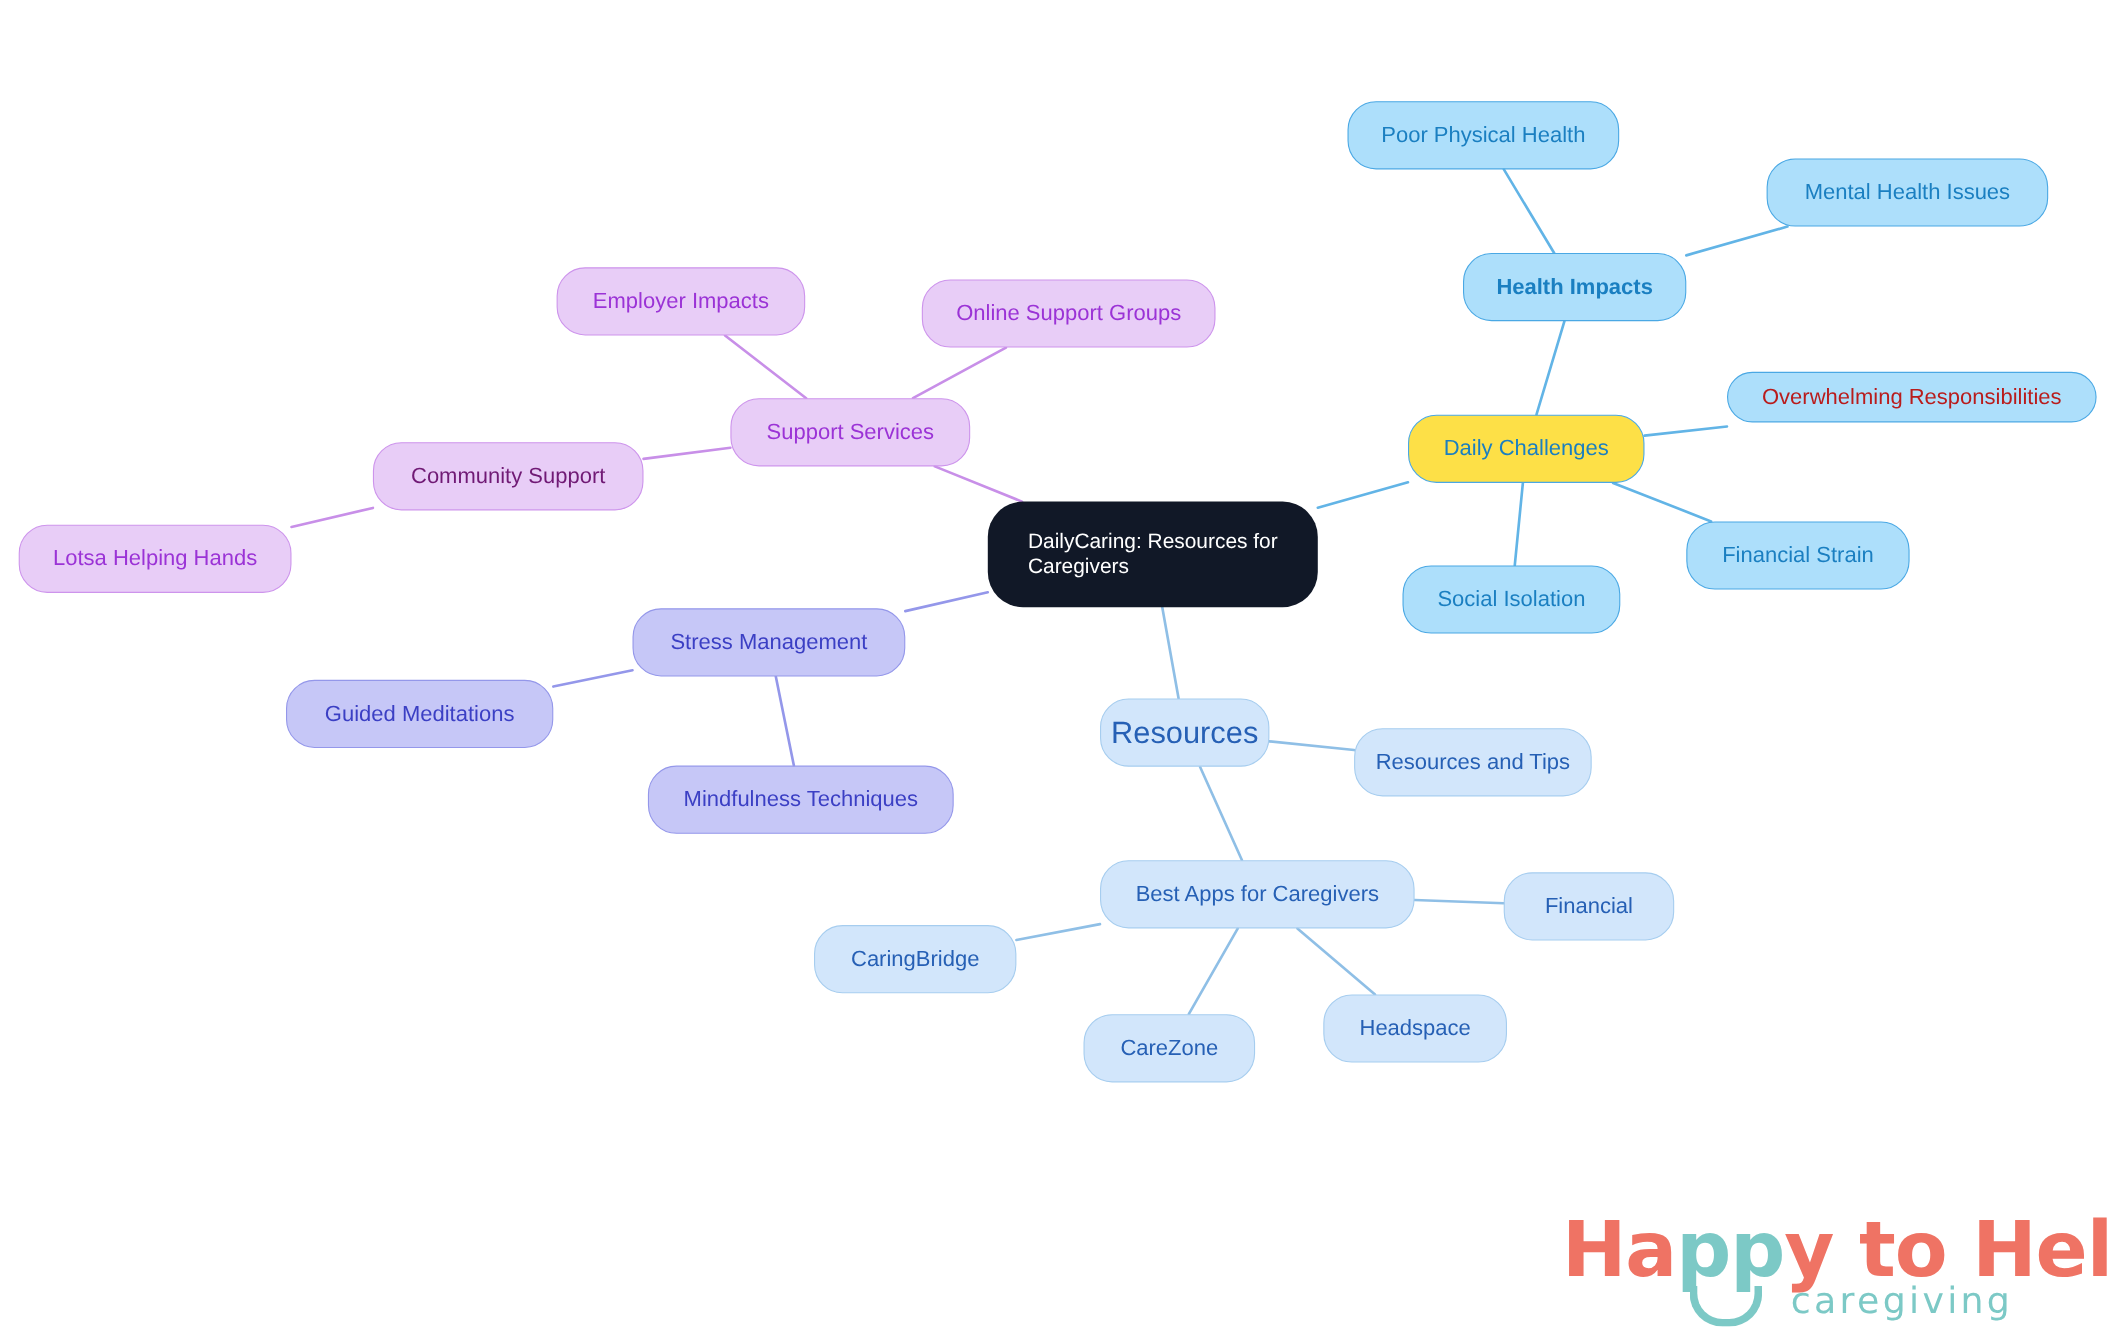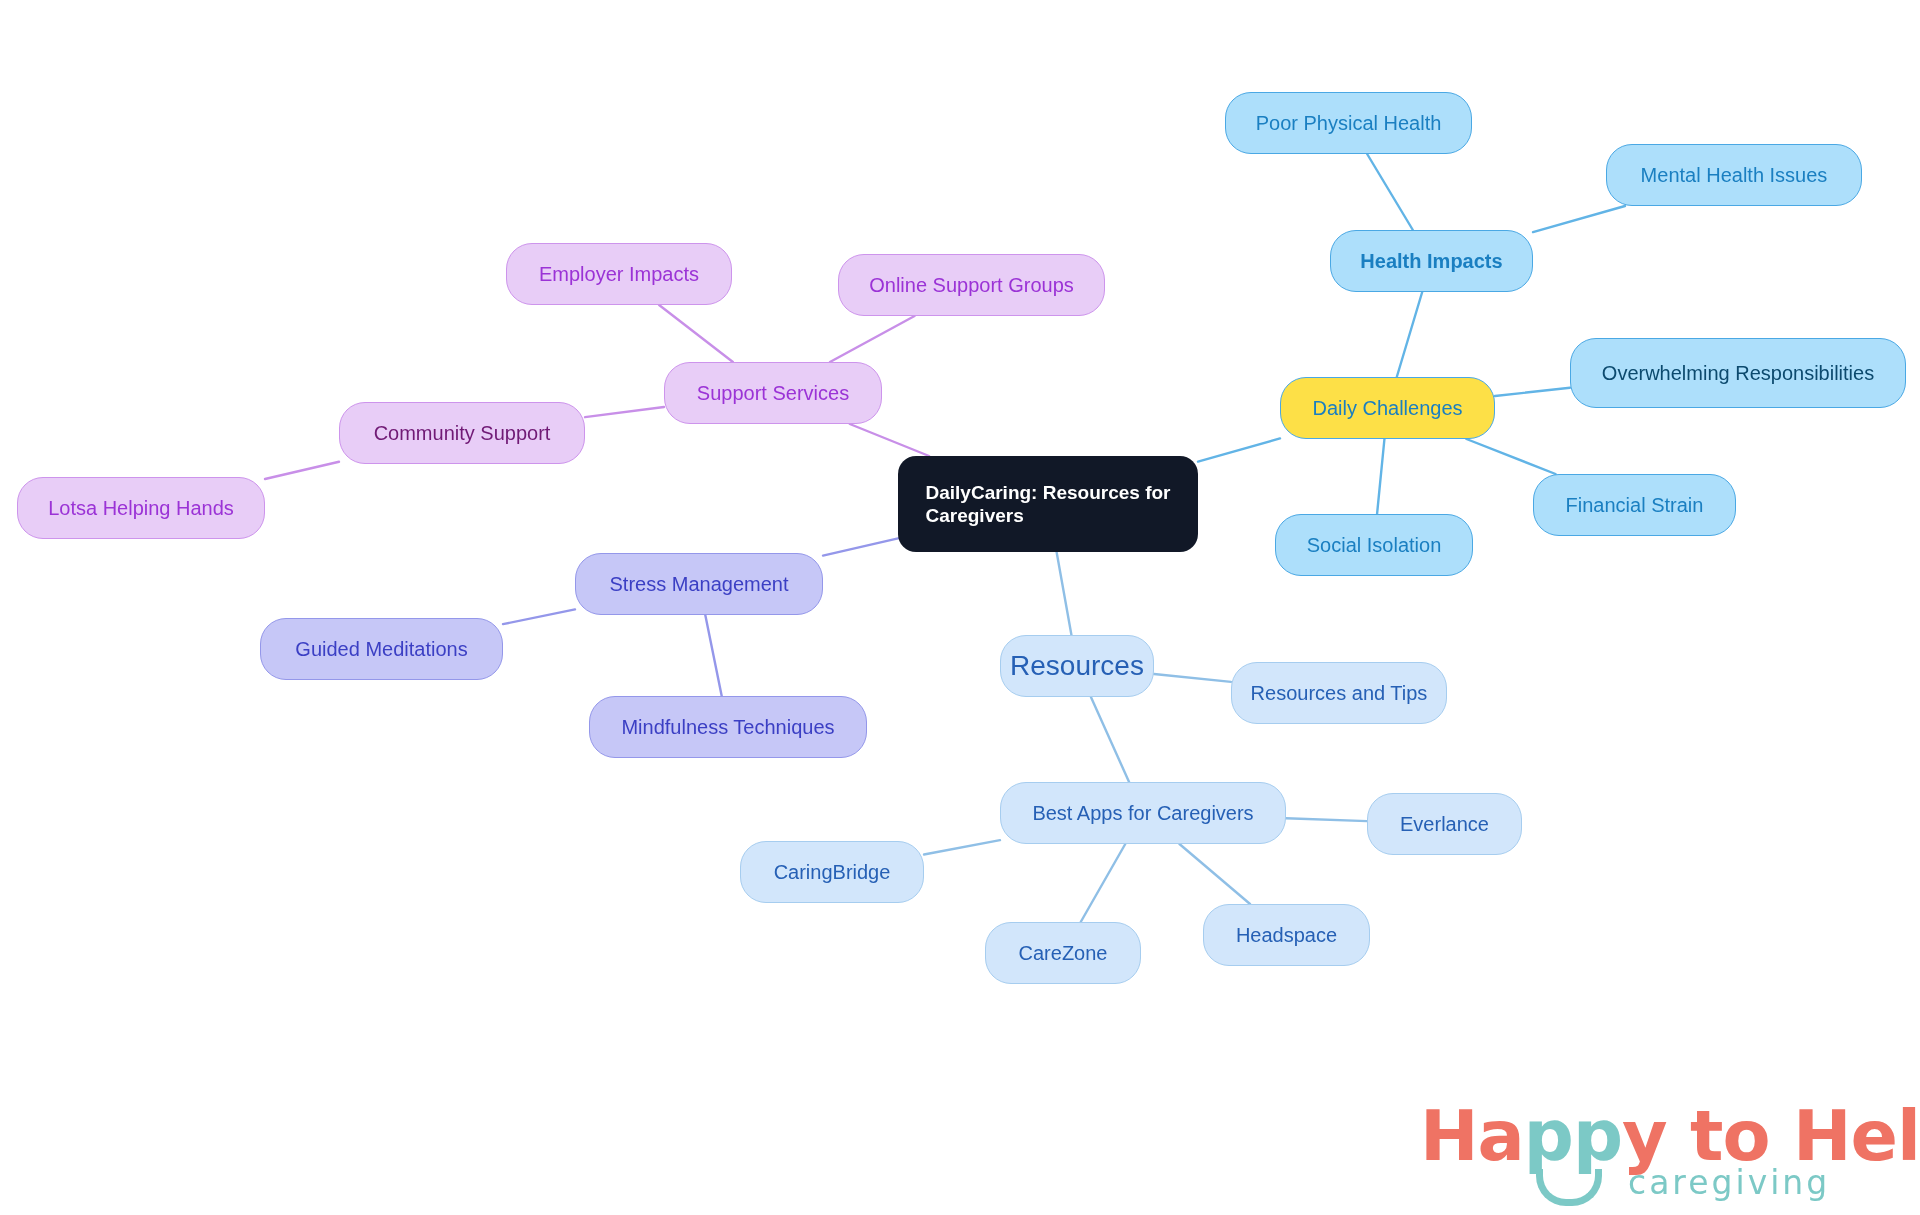--- a/index.html
+++ b/index.html
@@ -30,23 +30,23 @@
     align-items: center;
     justify-content: center;
     border-radius: 26px;
     border-style: solid;
     border-width: 1.5px;
     line-height: 1.22;
     white-space: pre-line;
     padding: 0 14px;
   }
   .node.root {
-    border-radius: 18px;
+    border-radius: 32px;
     border-width: 0;
-    font-weight: 700;
+    font-weight: 400;
   }
   
   #logo {
     position: absolute;
     left: 1420px;
     top: 1095px;
     width: 470px;
     height: 110px;
   }
   .logo-main {
@@ -111,27 +111,27 @@
       <line x1="339" y1="461.7383177570093" x2="265" y2="479.02803738317755" stroke="#c88fe8" stroke-width="2.4" stroke-linecap="round"></line>
     </svg>
 
   <div id="nodes">
       <div class="node root" style="left: 898px; top: 456px; width: 300px; height: 96px; background: rgb(17, 24, 39); border-color: rgb(17, 24, 39); color: rgb(255, 255, 255); font-size: 19px;">DailyCaring: Resources for
 Caregivers</div>
       <div class="node" style="left: 1280px; top: 377px; width: 215px; height: 62px; background: #fde047; border-color: rgb(74, 168, 228); color: rgb(26, 127, 193); font-size: 20px;">Daily Challenges</div>
       <div class="node" style="left: 1330px; top: 230px; width: 203px; height: 62px; background: rgb(173, 223, 251); border-color: rgb(74, 168, 228); color: rgb(26, 127, 193); font-size: 20px; font-weight: bold;">Health Impacts</div>
       <div class="node" style="left: 1225px; top: 92px; width: 247px; height: 62px; background: rgb(173, 223, 251); border-color: rgb(74, 168, 228); color: rgb(26, 127, 193); font-size: 20px;">Poor Physical Health</div>
       <div class="node" style="left: 1606px; top: 144px; width: 256px; height: 62px; background: rgb(173, 223, 251); border-color: rgb(74, 168, 228); color: rgb(26, 127, 193); font-size: 20px;">Mental Health Issues</div>
-      <div class="node" style="left: 1570px; top: 338px; width: 336px; height: 70px; background: rgb(173, 223, 251); border-color: rgb(74, 168, 228); color: #0c4a6e; font-size: 20px;">Overwhelming Responsibilities</div>
+      <div class="node" style="left: 1570px; top: 338px; width: 336px; height: 46px; background: rgb(173, 223, 251); border-color: rgb(74, 168, 228); color: #b91c1c; font-size: 20px;">Overwhelming Responsibilities</div>
       <div class="node" style="left: 1533px; top: 474px; width: 203px; height: 62px; background: rgb(173, 223, 251); border-color: rgb(74, 168, 228); color: rgb(26, 127, 193); font-size: 20px;">Financial Strain</div>
       <div class="node" style="left: 1275px; top: 514px; width: 198px; height: 62px; background: rgb(173, 223, 251); border-color: rgb(74, 168, 228); color: rgb(26, 127, 193); font-size: 20px;">Social Isolation</div>
       <div class="node" style="left: 1000px; top: 635px; width: 154px; height: 62px; background: rgb(210, 230, 251); border-color: rgb(166, 205, 239); color: rgb(38, 96, 181); font-size: 28px;">Resources</div>
       <div class="node" style="left: 1231px; top: 662px; width: 216px; height: 62px; background: rgb(210, 230, 251); border-color: rgb(166, 205, 239); color: rgb(38, 96, 181); font-size: 20px;">Resources and Tips</div>
       <div class="node" style="left: 1000px; top: 782px; width: 286px; height: 62px; background: rgb(210, 230, 251); border-color: rgb(166, 205, 239); color: rgb(38, 96, 181); font-size: 20px;">Best Apps for Caregivers</div>
-      <div class="node" style="left: 1367px; top: 793px; width: 155px; height: 62px; background: rgb(210, 230, 251); border-color: rgb(166, 205, 239); color: rgb(38, 96, 181); font-size: 20px;">Everlance</div>
+      <div class="node" style="left: 1367px; top: 793px; width: 155px; height: 62px; background: rgb(210, 230, 251); border-color: rgb(166, 205, 239); color: rgb(38, 96, 181); font-size: 20px;">Financial</div>
       <div class="node" style="left: 740px; top: 841px; width: 184px; height: 62px; background: rgb(210, 230, 251); border-color: rgb(166, 205, 239); color: rgb(38, 96, 181); font-size: 20px;">CaringBridge</div>
       <div class="node" style="left: 985px; top: 922px; width: 156px; height: 62px; background: rgb(210, 230, 251); border-color: rgb(166, 205, 239); color: rgb(38, 96, 181); font-size: 20px;">CareZone</div>
       <div class="node" style="left: 1203px; top: 904px; width: 167px; height: 62px; background: rgb(210, 230, 251); border-color: rgb(166, 205, 239); color: rgb(38, 96, 181); font-size: 20px;">Headspace</div>
       <div class="node" style="left: 575px; top: 553px; width: 248px; height: 62px; background: rgb(198, 199, 247); border-color: rgb(148, 151, 234); color: rgb(59, 63, 196); font-size: 20px;">Stress Management</div>
       <div class="node" style="left: 260px; top: 618px; width: 243px; height: 62px; background: rgb(198, 199, 247); border-color: rgb(148, 151, 234); color: rgb(59, 63, 196); font-size: 20px;">Guided Meditations</div>
       <div class="node" style="left: 589px; top: 696px; width: 278px; height: 62px; background: rgb(198, 199, 247); border-color: rgb(148, 151, 234); color: rgb(59, 63, 196); font-size: 20px;">Mindfulness Techniques</div>
       <div class="node" style="left: 664px; top: 362px; width: 218px; height: 62px; background: rgb(232, 205, 247); border-color: rgb(205, 148, 236); color: rgb(155, 51, 214); font-size: 20px;">Support Services</div>
       <div class="node" style="left: 506px; top: 243px; width: 226px; height: 62px; background: rgb(232, 205, 247); border-color: rgb(205, 148, 236); color: rgb(155, 51, 214); font-size: 20px;">Employer Impacts</div>
       <div class="node" style="left: 838px; top: 254px; width: 267px; height: 62px; background: rgb(232, 205, 247); border-color: rgb(205, 148, 236); color: rgb(155, 51, 214); font-size: 20px;">Online Support Groups</div>
       <div class="node" style="left: 339px; top: 402px; width: 246px; height: 62px; background: rgb(232, 205, 247); border-color: rgb(205, 148, 236); color: #701a75; font-size: 20px;">Community Support</div>

